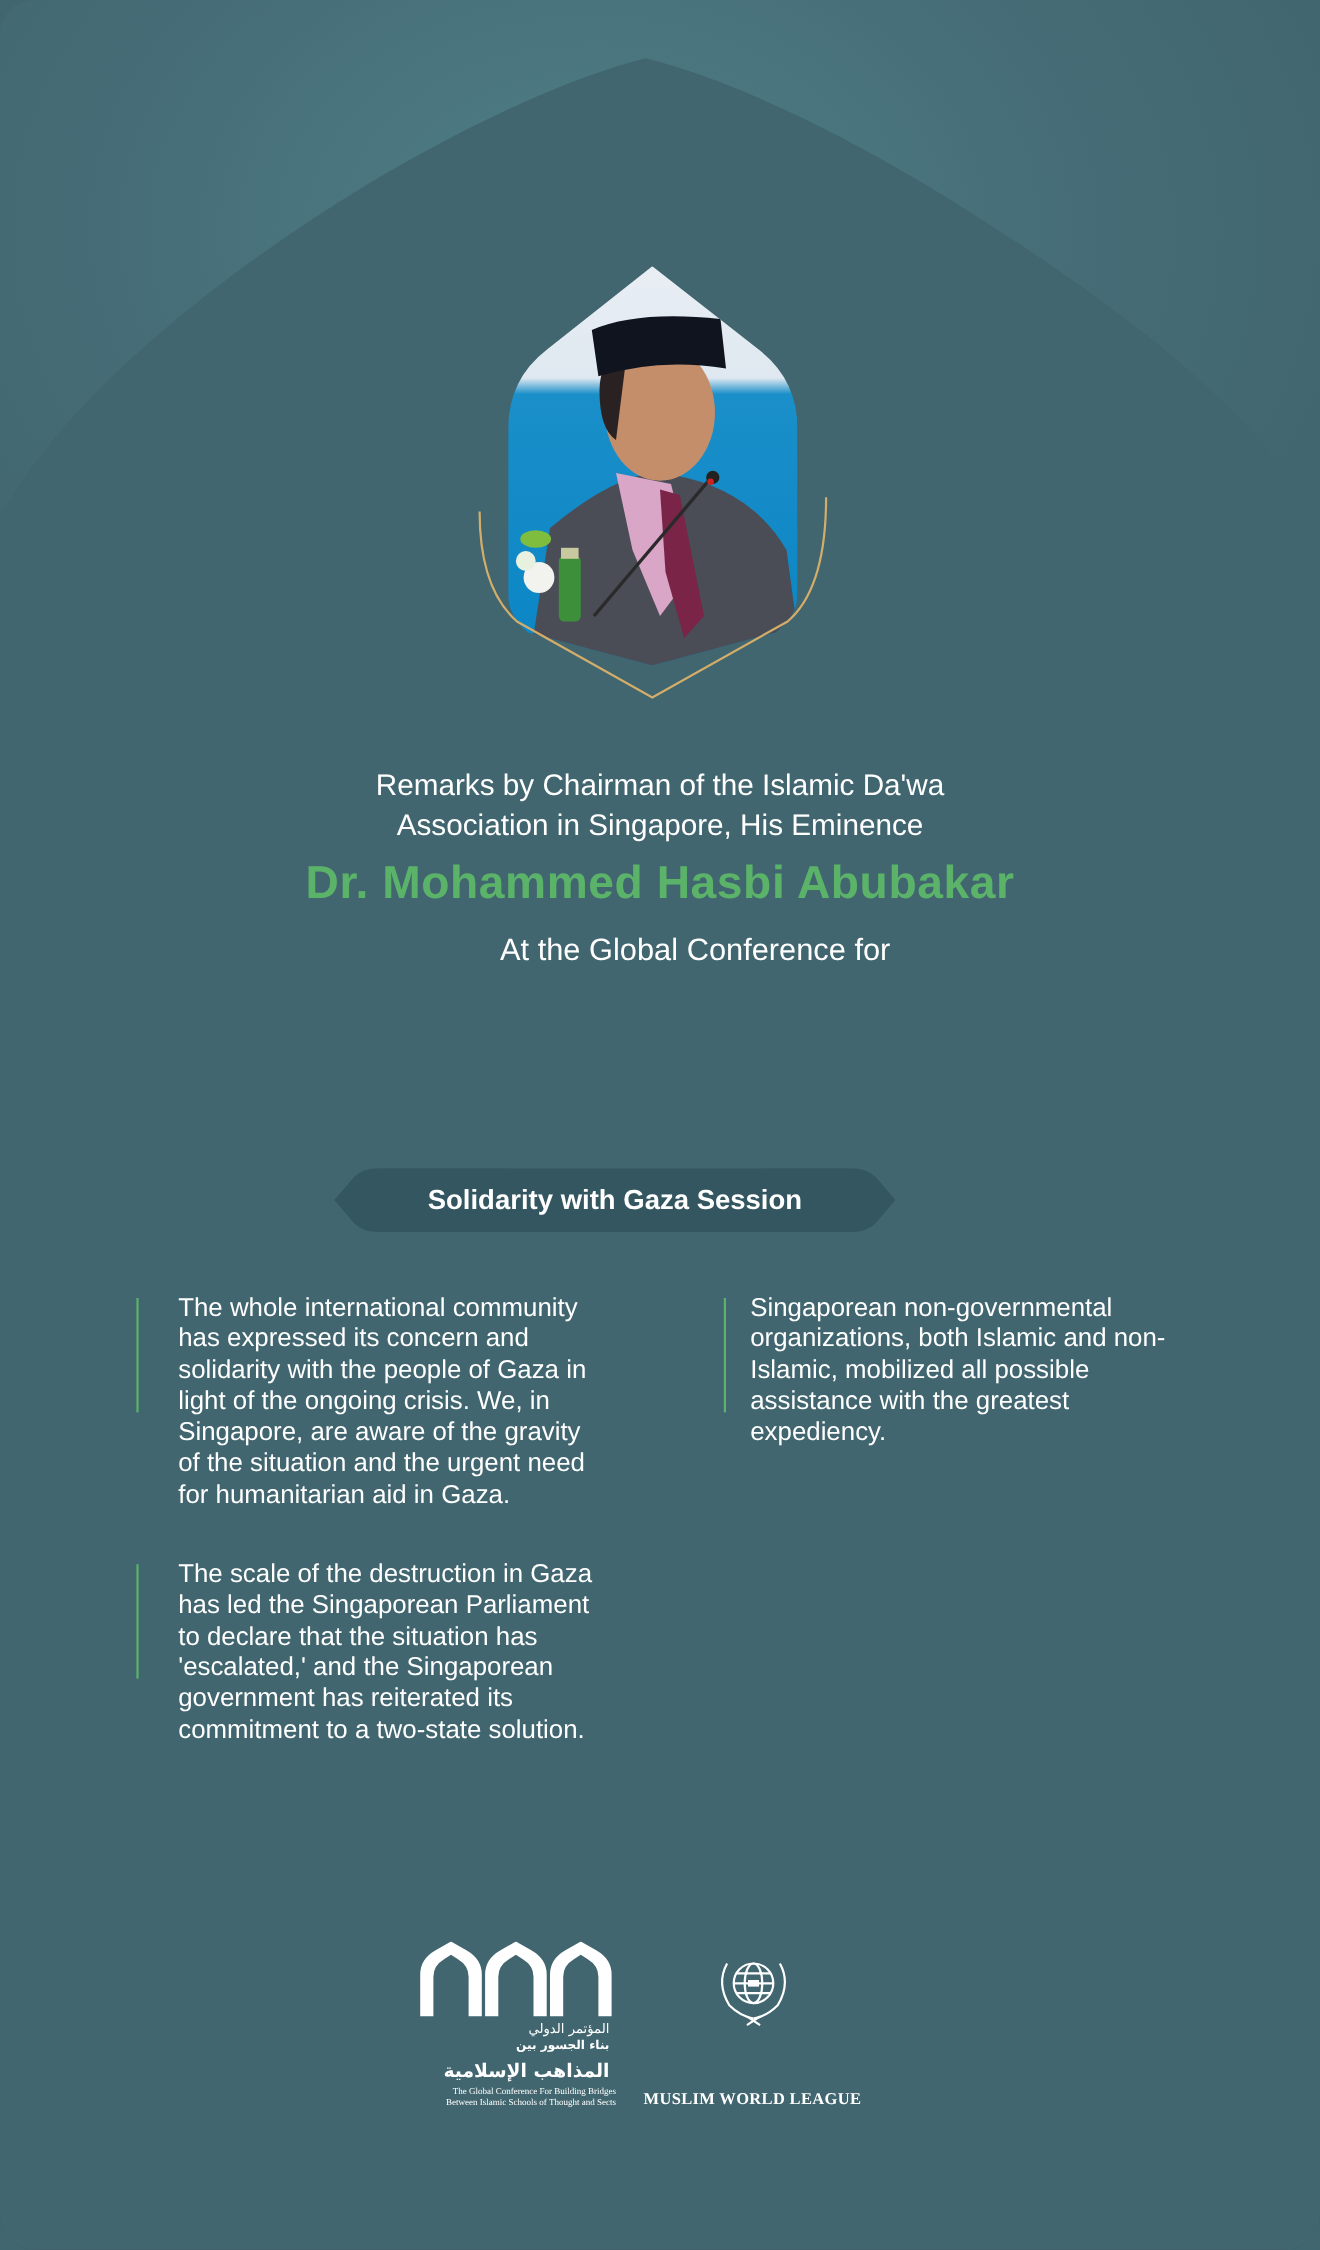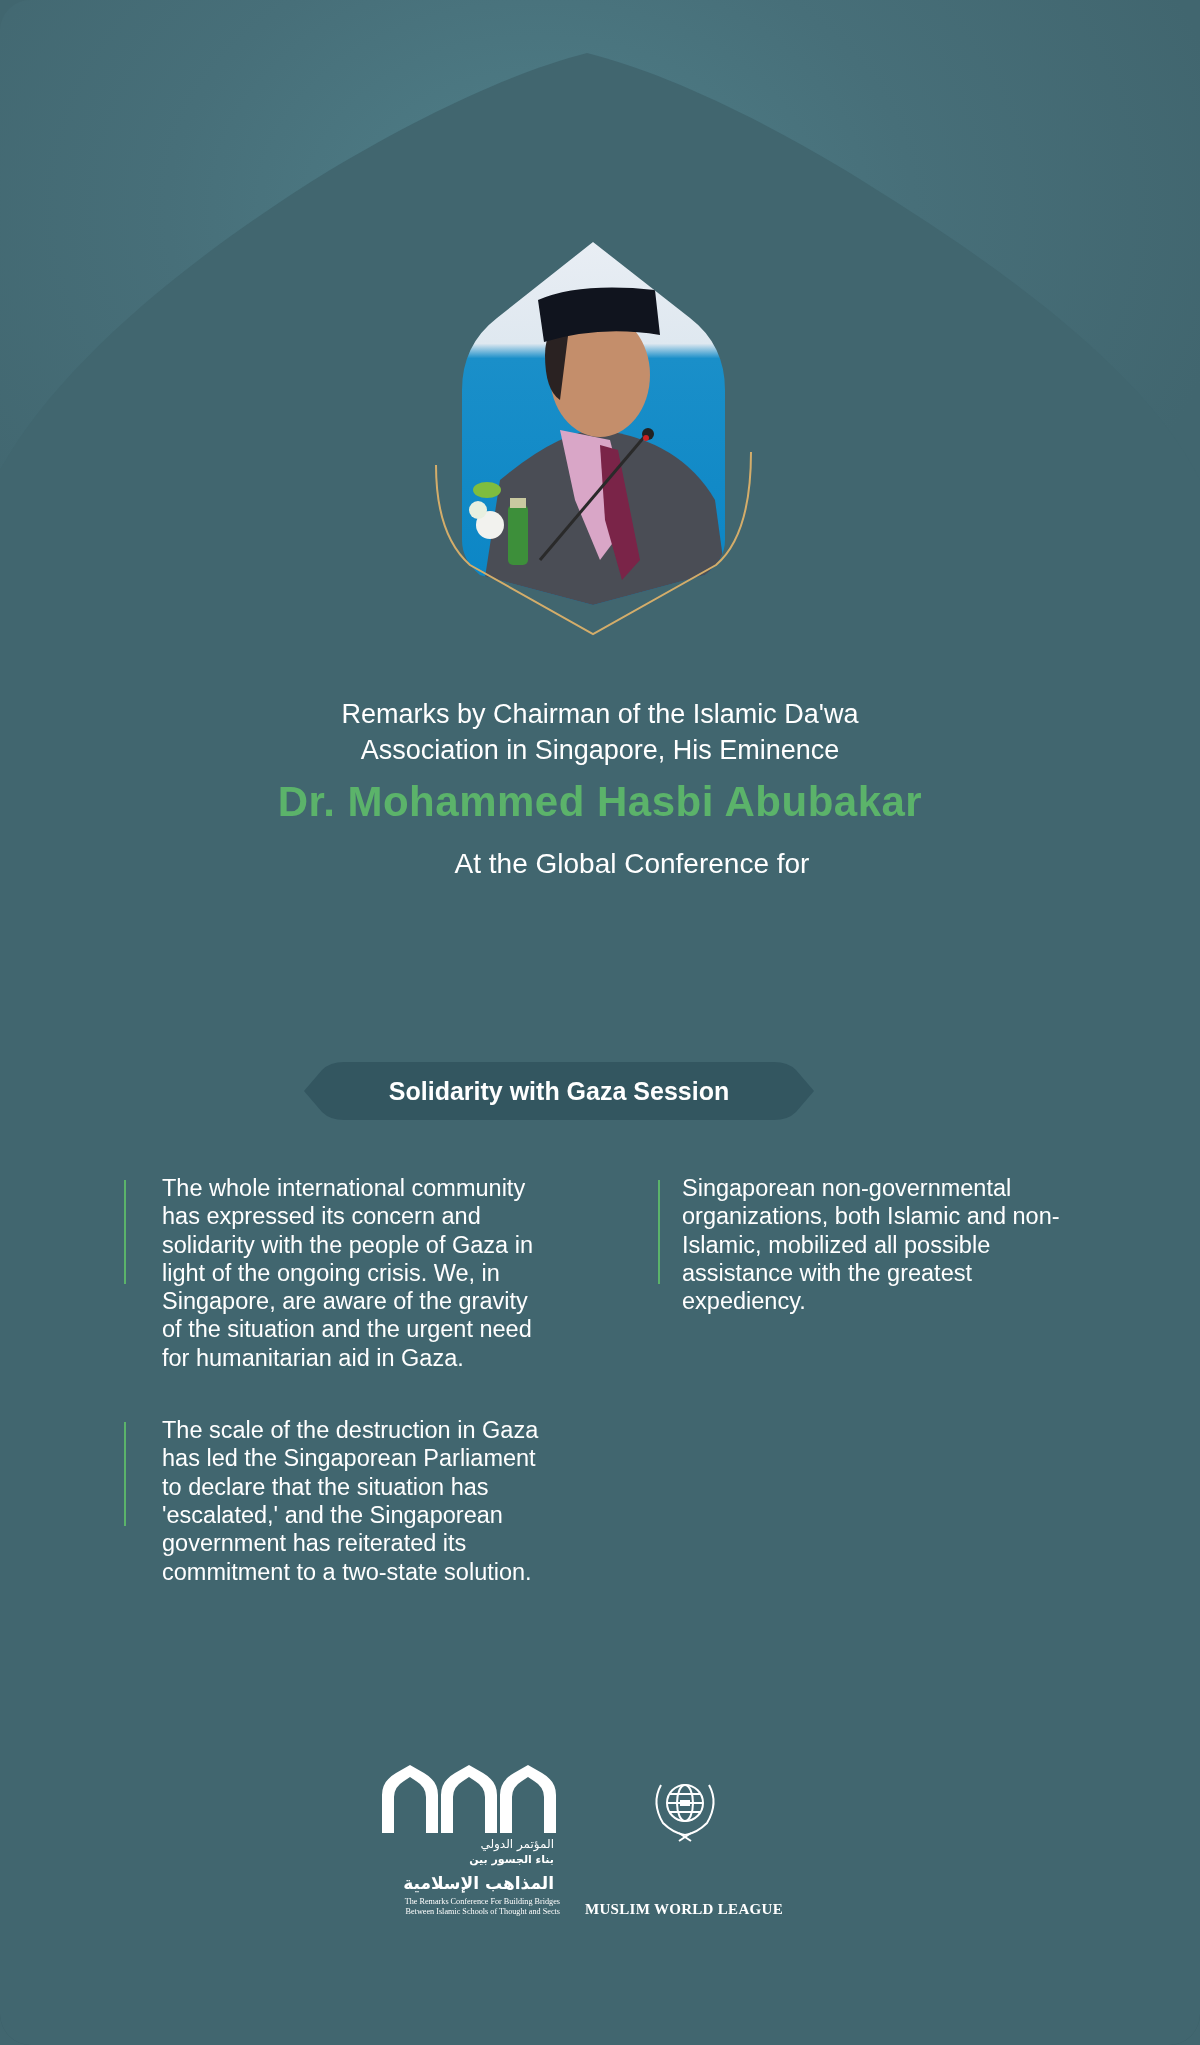--- a/index.html
+++ b/index.html
@@ -123,21 +123,21 @@
       <svg width="180" height="70" style="position:absolute;left:0;top:0;">
         <g fill="#ffffff">
           <path d="M2,68 L2,30 Q2,16 16,8 L30,0 L44,8 Q58,16 58,30 L58,68 L46,68 L46,32 Q46,22 36,16 L30,12 L24,16 Q14,22 14,32 L14,68 Z"></path>
           <path d="M61,68 L61,30 Q61,16 75,8 L89,0 L103,8 Q117,16 117,30 L117,68 L105,68 L105,32 Q105,22 95,16 L89,12 L83,16 Q73,22 73,32 L73,68 Z"></path>
           <path d="M120,68 L120,30 Q120,16 134,8 L148,0 L162,8 Q176,16 176,30 L176,68 L164,68 L164,32 Q164,22 154,16 L148,12 L142,16 Q132,22 132,32 L132,68 Z"></path>
         </g>
       </svg>
       <div class="ar1" style="top:72px;font-size:12px;font-weight:normal;">المؤتمر الدولي</div>
       <div class="ar1" style="top:88px;font-size:11px;">بناء الجسور بين</div>
       <div class="ar1" style="top:108px;font-size:17px;">المذاهب الإسلامية</div>
-      <div class="en-small" style="top:132px;">The Remarks Conference For Building Bridges</div>
+      <div class="en-small" style="top:132px;">The Global Conference For Building Bridges</div>
       <div class="en-small" style="top:142px;">Between Islamic Schools of Thought and Sects</div>
     </div>
 
     <div class="logo2">
       <svg width="80" height="80" style="position:absolute;left:60px;top:2px;">
         <g fill="none" stroke="#ffffff" stroke-width="2">
           <circle cx="40" cy="36" r="18"></circle>
           <ellipse cx="40" cy="36" rx="8" ry="18"></ellipse>
           <line x1="22" y1="36" x2="58" y2="36"></line>
           <line x1="24" y1="27" x2="56" y2="27"></line>

